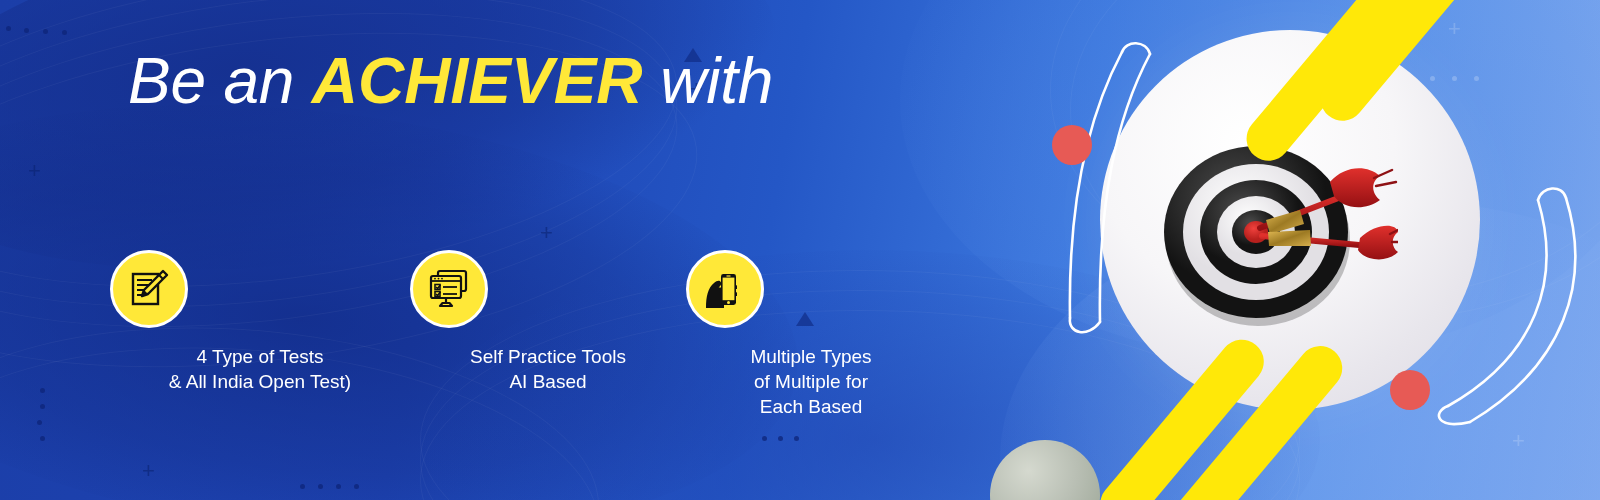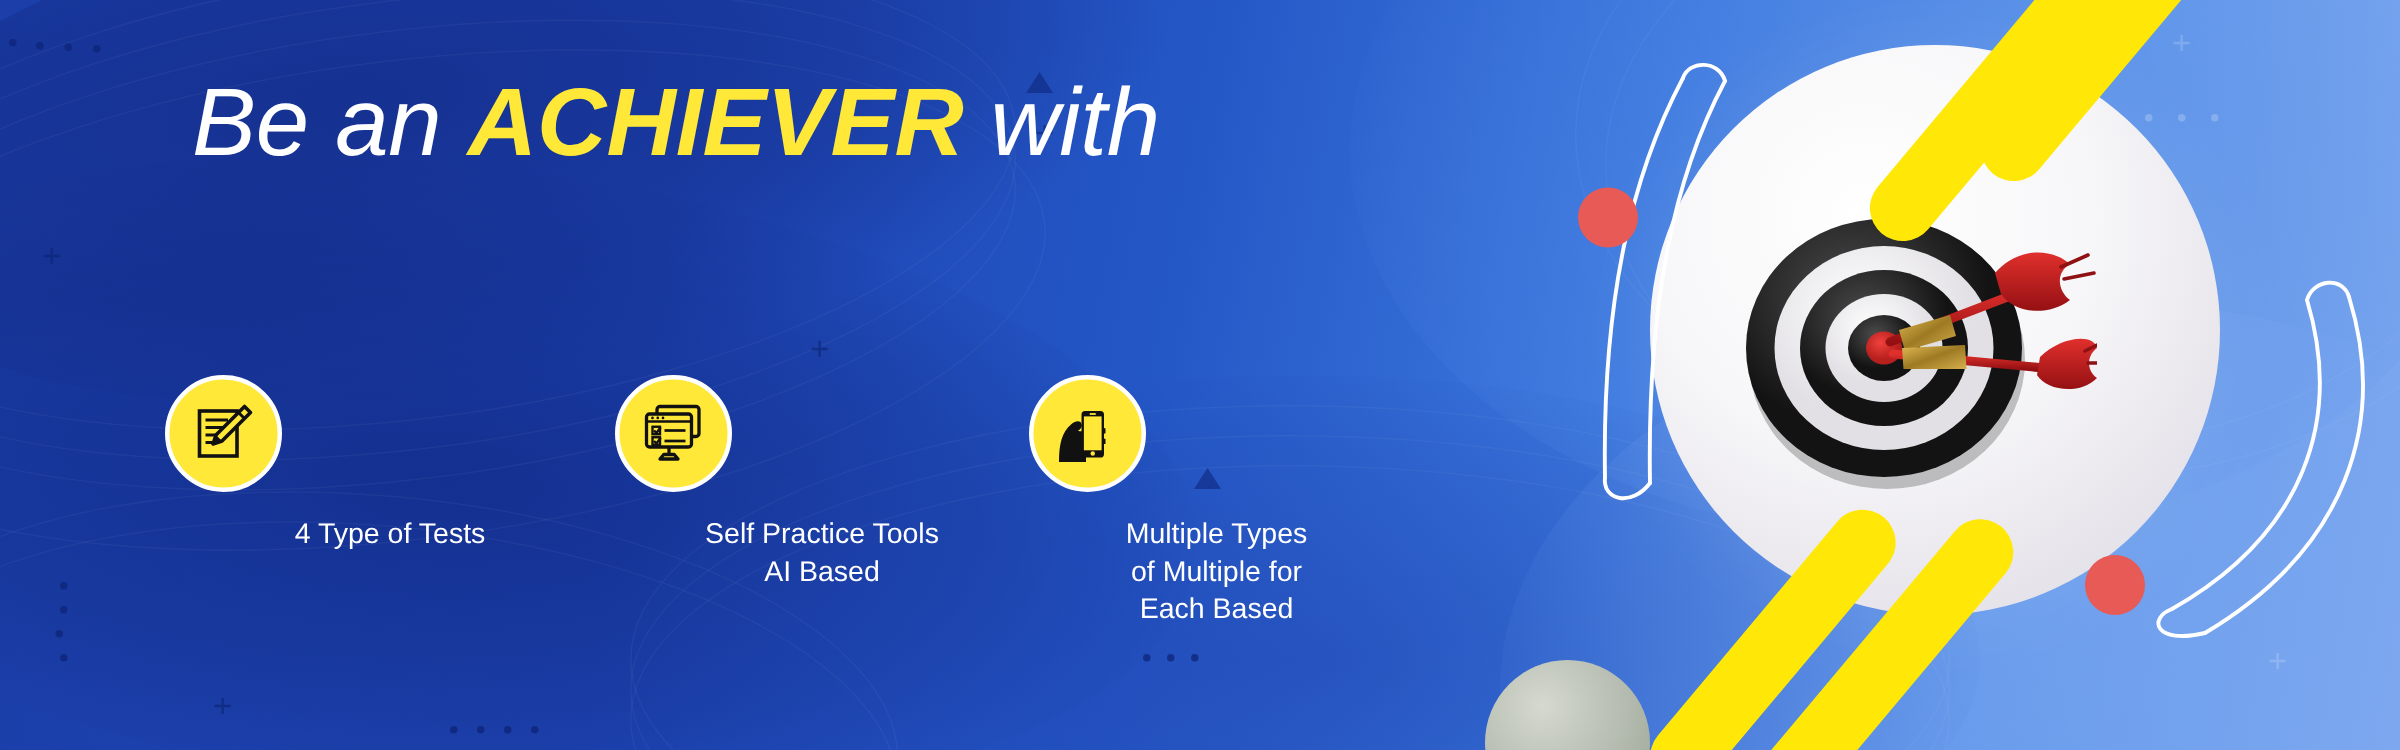--- a/index.html
+++ b/index.html
@@ -150,20 +150,21 @@
           <line x1="11" y1="19" x2="26" y2="19" stroke="#111" stroke-width="2"></line>
           <line x1="11" y1="24" x2="23" y2="24" stroke="#111" stroke-width="2"></line>
           <line x1="11" y1="29" x2="19" y2="29" stroke="#111" stroke-width="2"></line>
           <path d="M37 5 L41 9 L22 28 L16 30 L18 24 Z" fill="#ffe838" stroke="#111" stroke-width="2.4" stroke-linejoin="round"></path>
           <line x1="33" y1="9" x2="37" y2="13" stroke="#111" stroke-width="2"></line>
           <path d="M16 30 L18 24 L22 28 Z" fill="#111"></path>
         </svg>
       </div>
       <div class="flabel">
         <div>4 Type of Tests</div>
+        <div>&amp; All India Open Test)</div>
       </div>
     </div>
 
     <div class="feature f2">
       <div class="badge">
         <svg width="46" height="46" viewBox="0 0 46 46">
           <rect x="12" y="5" width="28" height="20" rx="2" fill="none" stroke="#111" stroke-width="2.2"></rect>
           <rect x="5" y="10" width="30" height="22" rx="2" fill="#ffe838" stroke="#111" stroke-width="2.2"></rect>
           <line x1="5" y1="15" x2="35" y2="15" stroke="#111" stroke-width="1.8"></line>
           <circle cx="9" cy="12.6" r="0.9" fill="#111"></circle>

